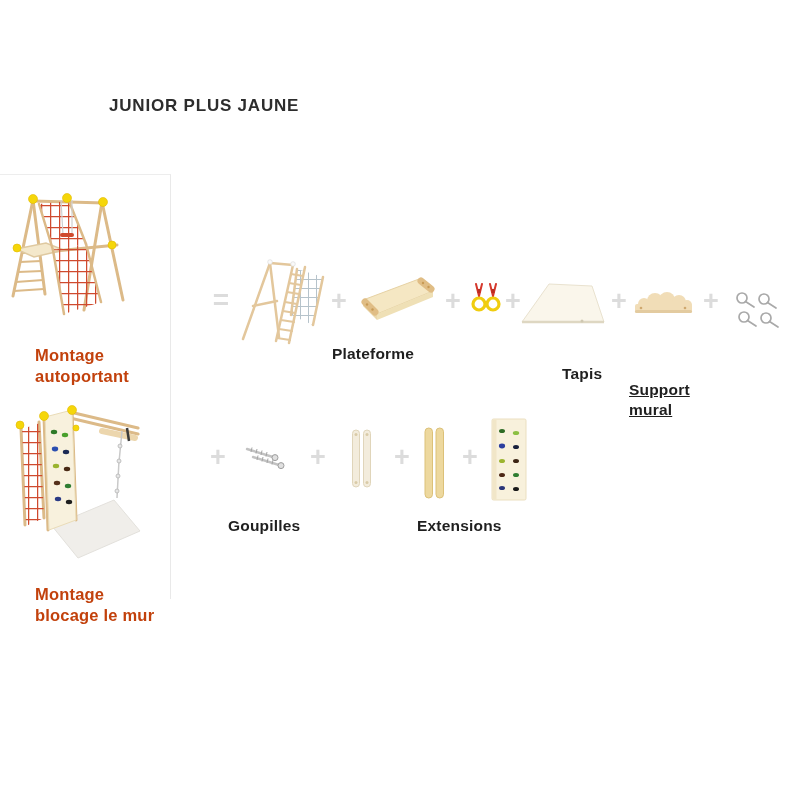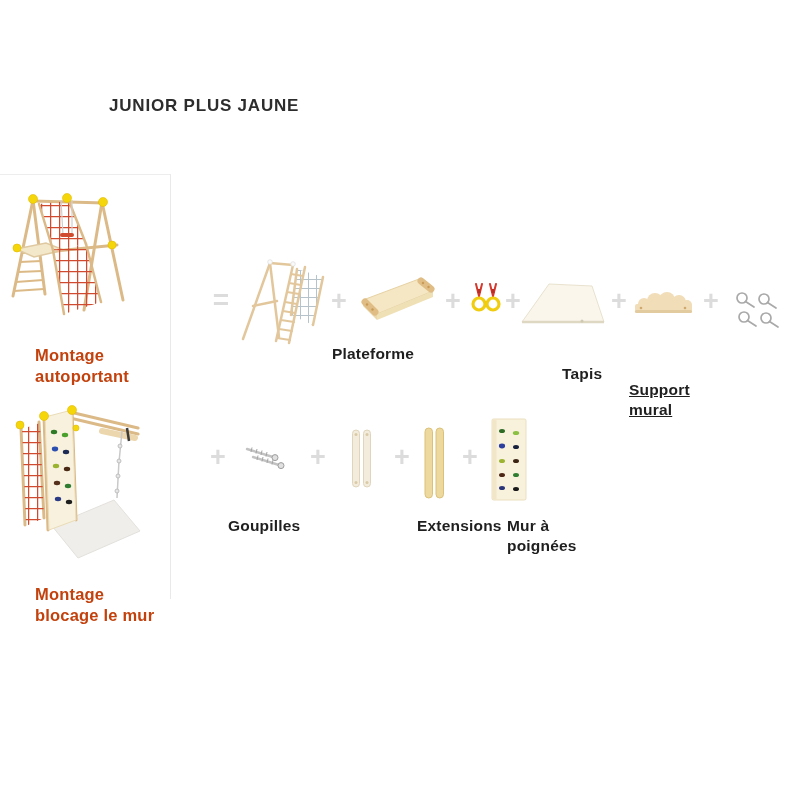--- a/index.html
+++ b/index.html
@@ -310,18 +310,14 @@
         <ellipse cx="11" cy="57" rx="3" ry="2.1" fill="#4d2715"></ellipse>
         <ellipse cx="11" cy="70" rx="3" ry="2.1" fill="#2a3579"></ellipse>
         <ellipse cx="25" cy="15" rx="3.2" ry="2" fill="#8cc043"></ellipse>
         <ellipse cx="25" cy="29" rx="3" ry="2.1" fill="#18213d"></ellipse>
         <ellipse cx="25" cy="43" rx="3" ry="2.1" fill="#3c2413"></ellipse>
         <ellipse cx="25" cy="57" rx="3" ry="2.1" fill="#2f7d31"></ellipse>
         <ellipse cx="25" cy="71" rx="3" ry="2.1" fill="#191919"></ellipse>
       </g>
     </svg>
   </div>
-  <div class="label" style="left:507px;top:516px;">
-    <span>Mur à</span>
-    <span>poignées</span>
-  </div>
 
 </div>
 
 </body></html>

